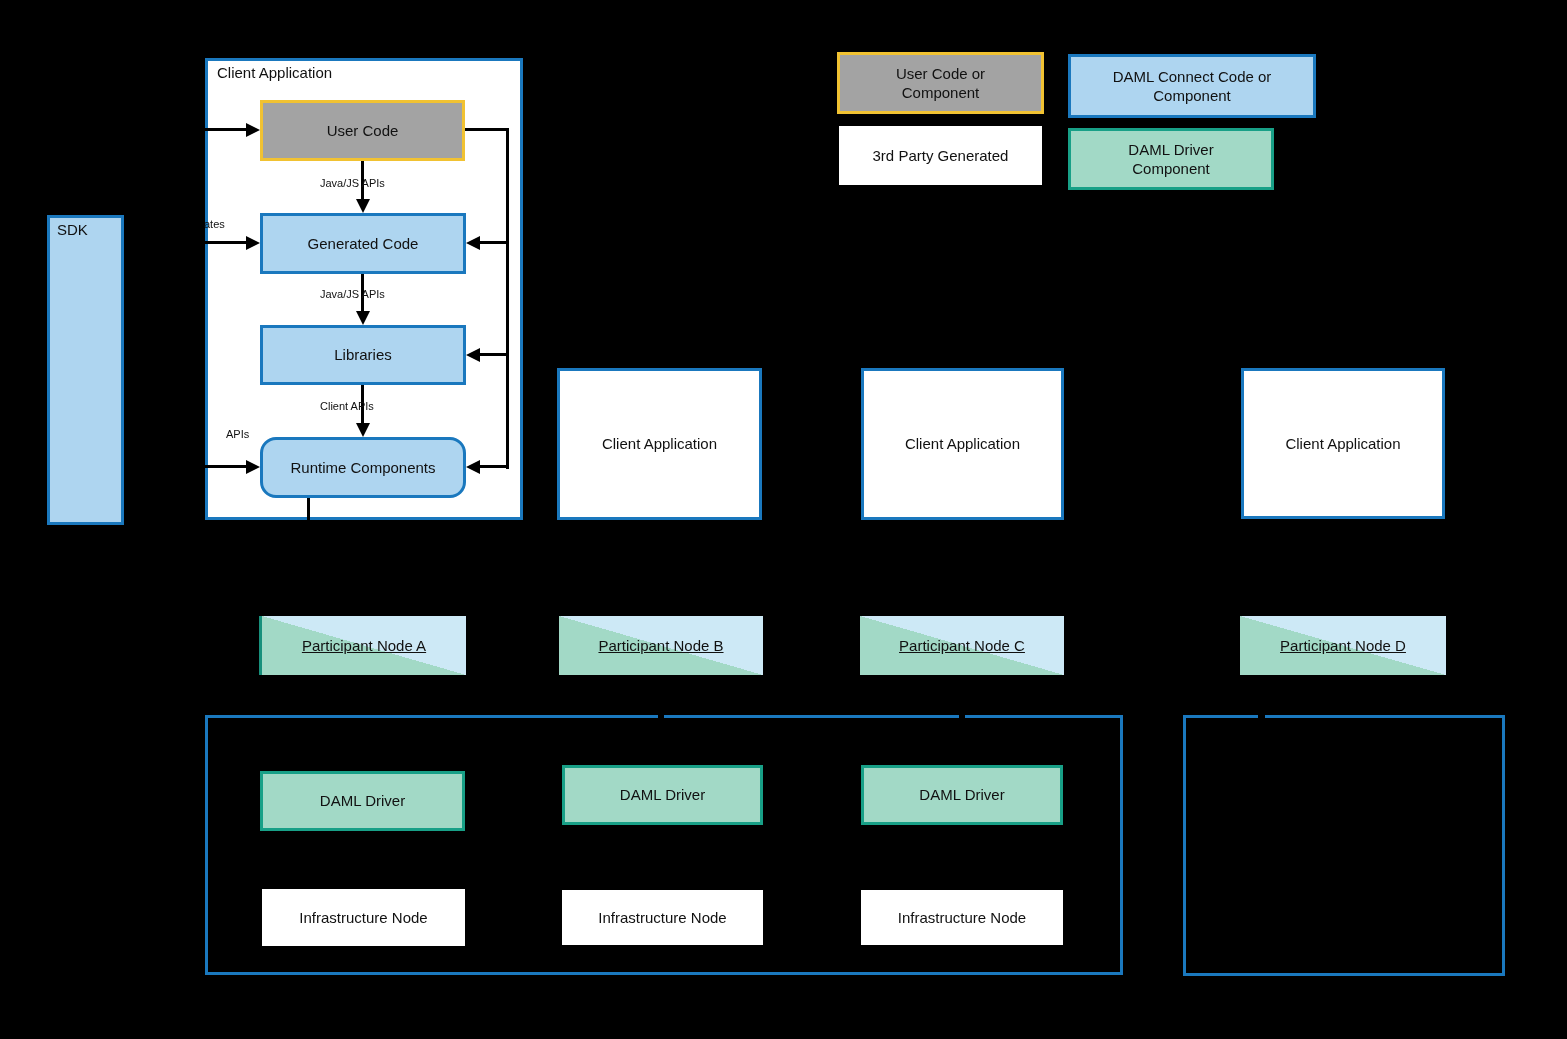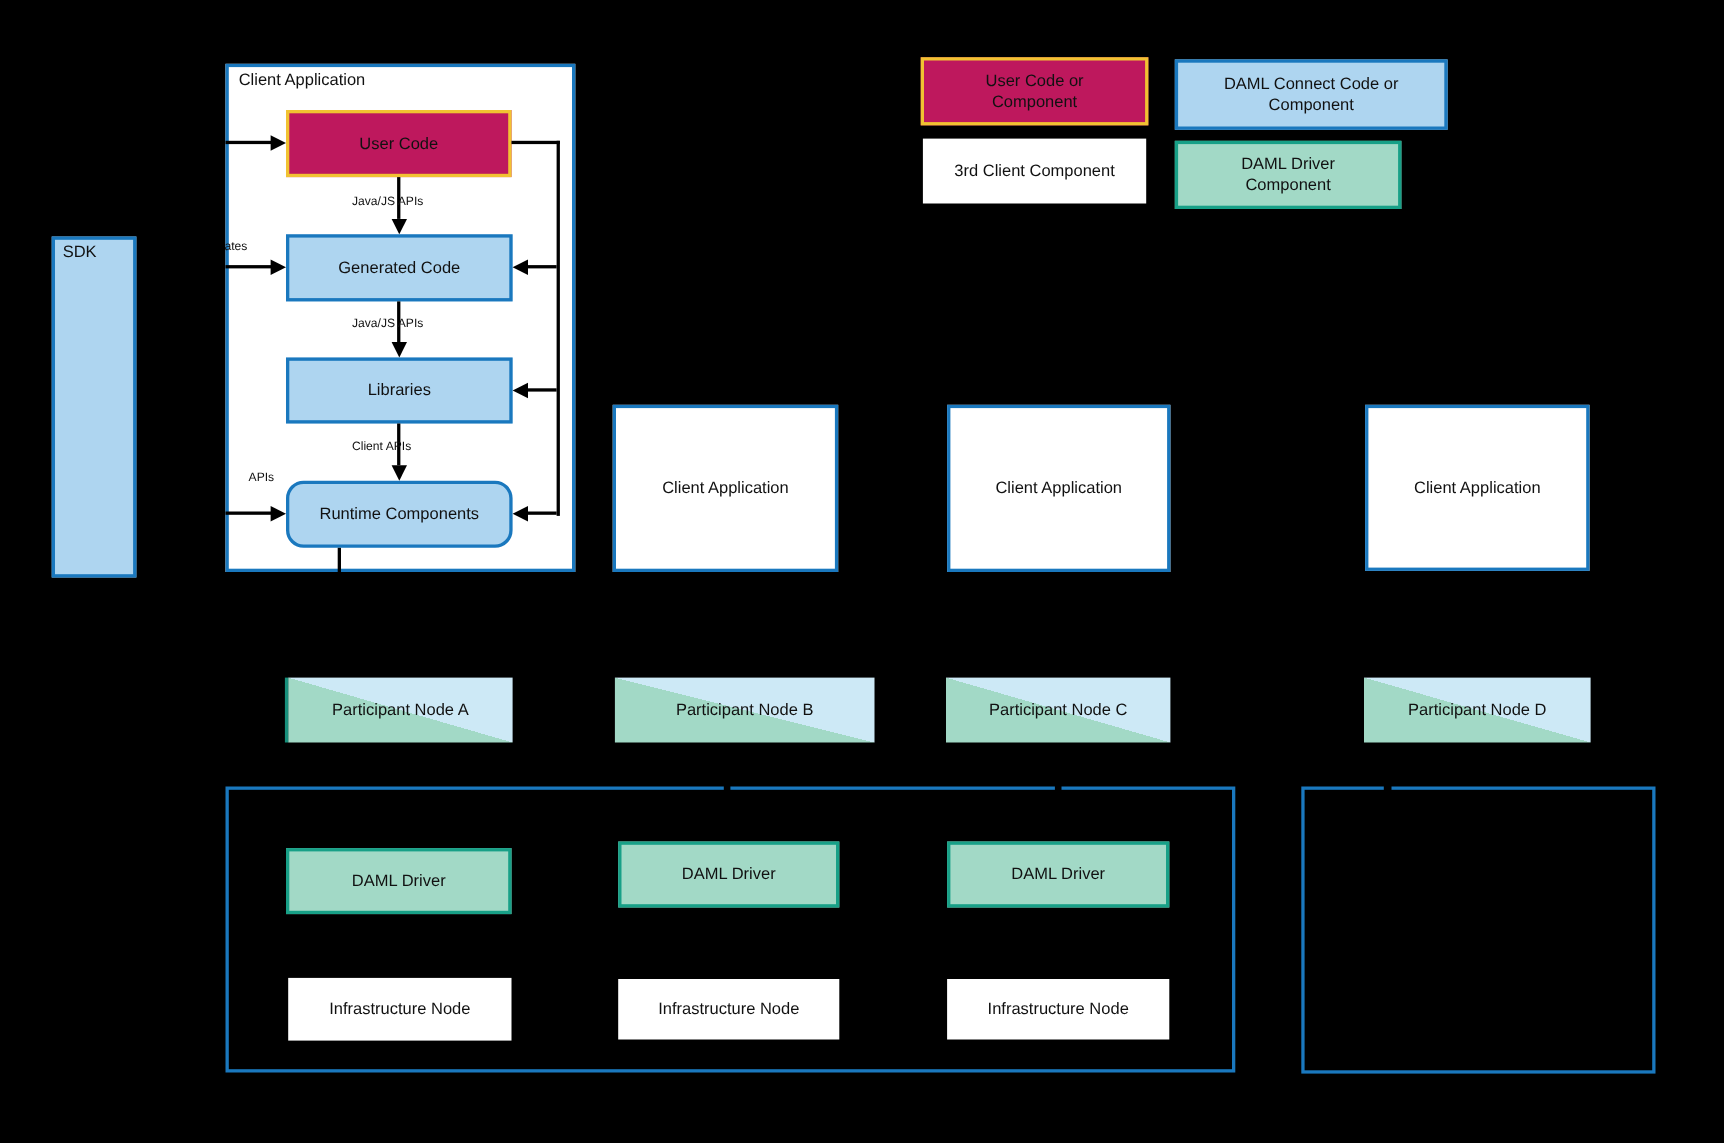--- a/index.html
+++ b/index.html
@@ -3,23 +3,23 @@
 <meta charset="utf-8">
 <style>
   html,body{margin:0;padding:0;background:#000;}
   .canvas{position:relative;width:1567px;height:1039px;background:#000;overflow:hidden;
           font-family:"Liberation Sans",sans-serif;color:#111;}
   .box{position:absolute;box-sizing:border-box;display:flex;align-items:center;justify-content:center;
        text-align:center;font-size:15px;line-height:1.3;color:#111;}
   .b-blue{background:#AED5F0;border:3px solid #1A78BE;}
   .b-whiteblue{background:#ffffff;border:3px solid #1A78BE;}
   .b-plainwhite{background:#ffffff;}
-  .b-yellow{background:#be185d;border:3px solid #F1C232;}
+  .b-yellow{background:#a3a3a3;border:3px solid #F1C232;}
   .b-green{background:#A2D9C6;border:3px solid #18A087;}
-  .b-node{background:linear-gradient(to top right,#A2D9C6 50%,#CDE9F6 50%);}
+  .b-node{background:linear-gradient(to top right,#A2D9C6 50%,#CDE9F6 50%);text-decoration:underline;}
   .container{position:absolute;box-sizing:border-box;border:3px solid #1A78BE;background:transparent;}
   .corner-label{position:absolute;font-size:15px;color:#111;white-space:nowrap;}
   .lbl{position:absolute;font-size:11px;color:#111;white-space:nowrap;}
   .hline{position:absolute;height:3px;background:#000;}
   .vline{position:absolute;width:3px;background:#000;}
   .arr-r{position:absolute;width:0;height:0;border-top:7px solid transparent;border-bottom:7px solid transparent;border-left:14px solid #000;}
   .arr-l{position:absolute;width:0;height:0;border-top:7px solid transparent;border-bottom:7px solid transparent;border-right:14px solid #000;}
   .arr-d{position:absolute;width:0;height:0;border-left:7px solid transparent;border-right:7px solid transparent;border-top:14px solid #000;}
   .gap{position:absolute;background:#000;}
 </style>
@@ -81,40 +81,40 @@
 
   <div class="vline" style="left:307px;top:498px;height:24px;"></div>
 
   <div class="box b-yellow" style="left:837px;top:52px;width:207px;height:62px;padding:0 28px;">
     <span>User Code or Component</span>
   </div>
   <div class="box b-blue" style="left:1068px;top:54px;width:248px;height:64px;padding:0 6px;">
     <span>DAML Connect Code or Component</span>
   </div>
   <div class="box b-plainwhite" style="left:839px;top:126px;width:203px;height:59px;">
-    <span>3rd Client Component</span>
+    <span>3rd Party Generated</span>
   </div>
   <div class="box b-green" style="left:1068px;top:128px;width:206px;height:62px;padding:0 40px;">
     <span>DAML Driver Component</span>
   </div>
 
   <div class="box b-whiteblue" style="left:557px;top:368px;width:205px;height:152px;">
     <span>Client Application</span>
   </div>
   <div class="box b-whiteblue" style="left:861px;top:368px;width:203px;height:152px;">
     <span>Client Application</span>
   </div>
   <div class="box b-whiteblue" style="left:1241px;top:368px;width:204px;height:151px;">
     <span>Client Application</span>
   </div>
 
   <div class="box b-node" style="left:259px;top:616px;width:207px;height:59px;border-left:3px solid #18907C;">
     <span>Participant Node A</span>
   </div>
-  <div class="box b-node" style="left:559px;top:616px;width:236px;height:59px;">
+  <div class="box b-node" style="left:559px;top:616px;width:204px;height:59px;">
     <span>Participant Node B</span>
   </div>
   <div class="box b-node" style="left:860px;top:616px;width:204px;height:59px;">
     <span>Participant Node C</span>
   </div>
   <div class="box b-node" style="left:1240px;top:616px;width:206px;height:59px;">
     <span>Participant Node D</span>
   </div>
 
   <div class="container" style="left:205px;top:715px;width:918px;height:260px;"></div>

